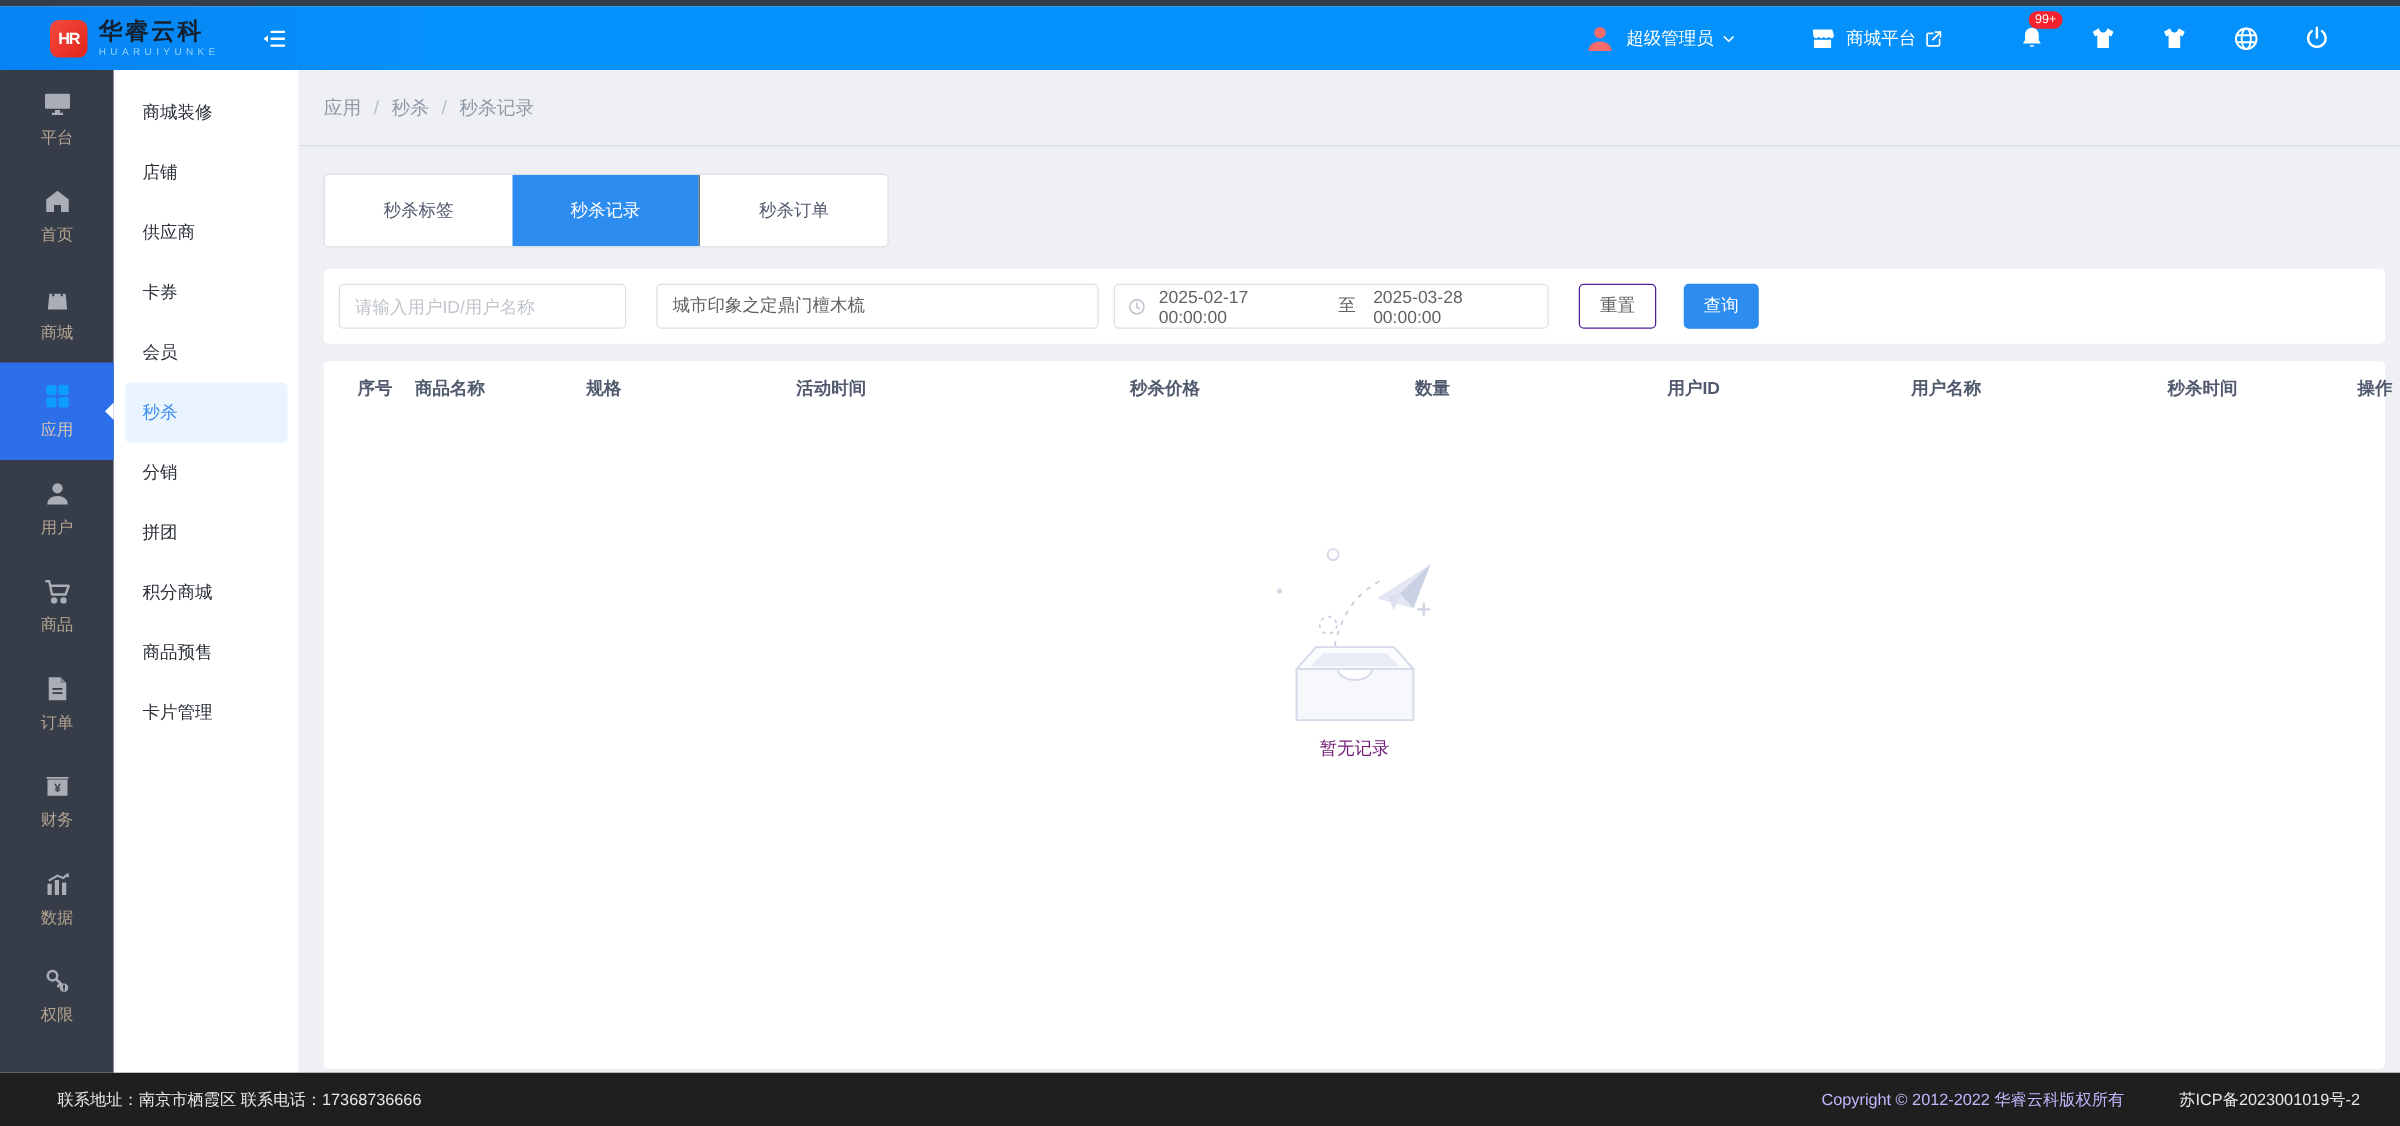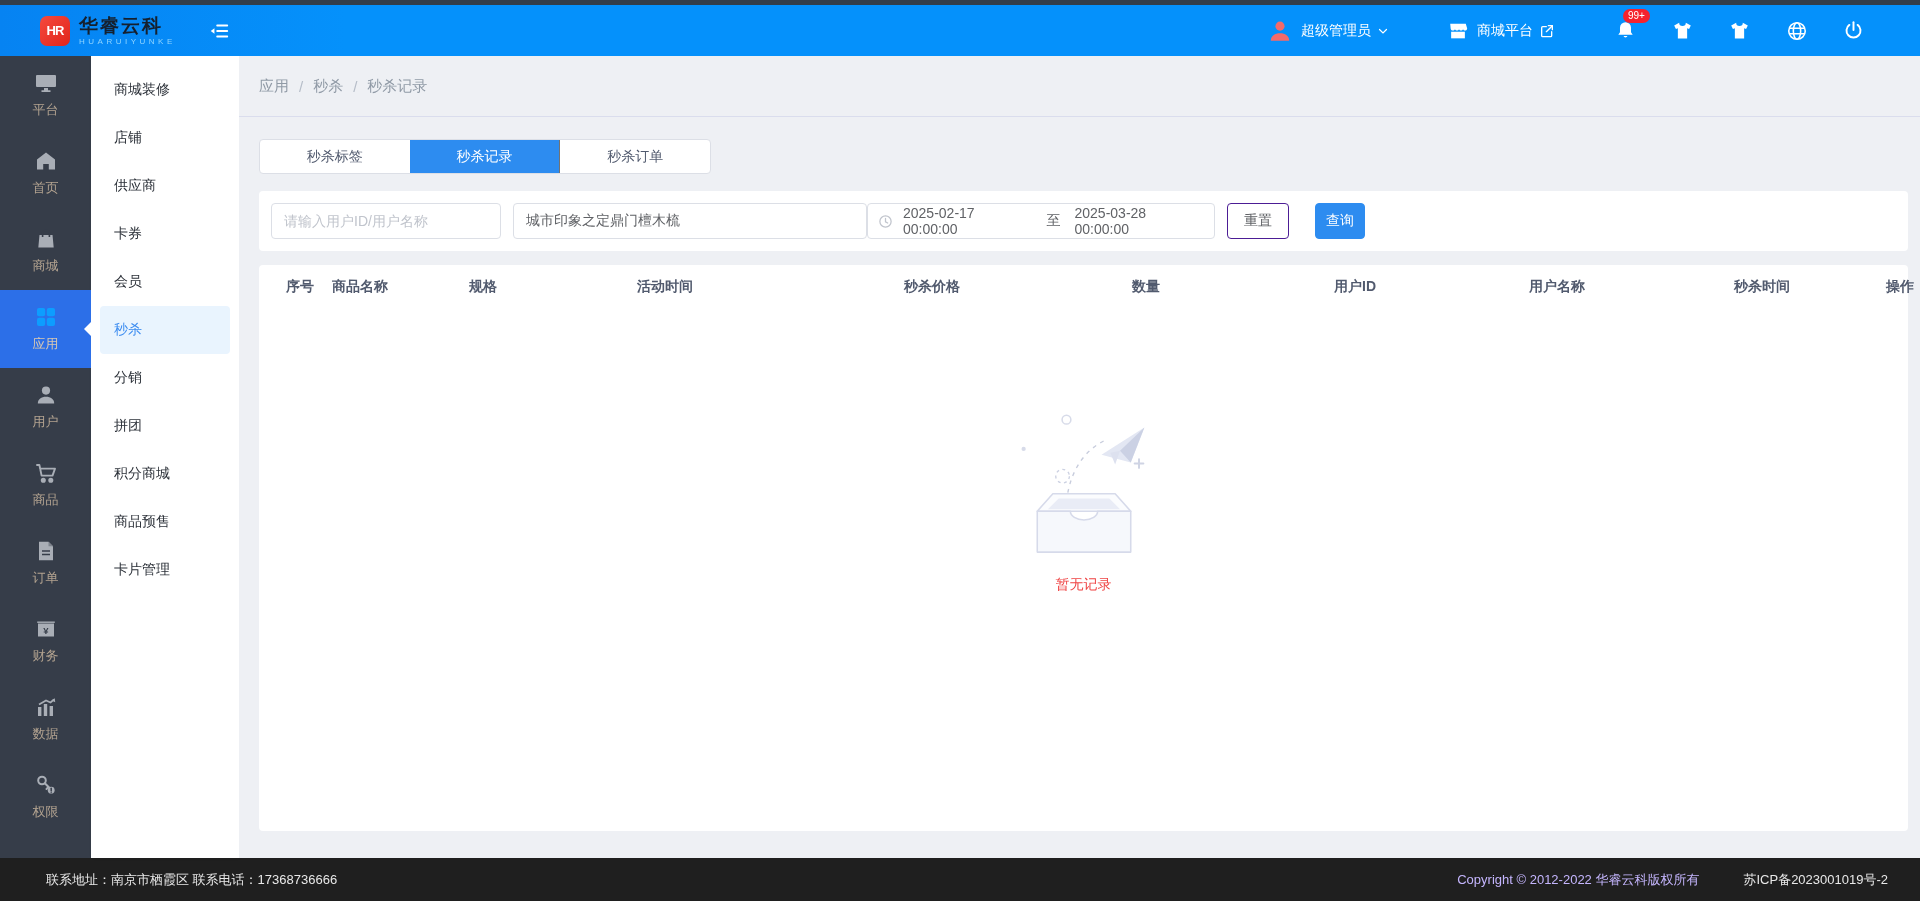--- a/index.html
+++ b/index.html
@@ -34,41 +34,41 @@
   .side-item.active .notch { position:absolute; right:0; top:50%; margin-top:-7px; width:0; height:0; border-top:7px solid transparent; border-bottom:7px solid transparent; border-right:7px solid #ffffff; }
 
   .submenu { width:148px; background:#fff; padding-top:10px; flex:none; box-shadow:1px 0 4px rgba(0,0,0,0.04); }
   .sub-item { height:48px; display:flex; align-items:center; padding-left:14px; font-size:14px; color:#2b3038; cursor:pointer; margin:0 9px; border-radius:4px; }
   .sub-item.active { background:#e9f4fe; color:#3c8cf0; }
 
   .main { flex:1; background:#eef0f4; overflow:hidden; }
   .breadcrumb { height:61px; display:flex; align-items:center; padding-left:20px; font-size:15px; color:#909aa6; border-bottom:1px solid #dadded; }
   .breadcrumb .sep { margin:0 10px; color:#b6bdc8; }
 
-  .tabs { margin:22px 0 0 20px; width:452px; height:35px; display:flex; border:1px solid #dcdfe6; border-radius:4px; background:#fff; overflow:hidden;justify-content:flex-end; }
+  .tabs { margin:22px 0 0 20px; width:452px; height:59px; display:flex; border:1px solid #dcdfe6; border-radius:4px; background:#fff; overflow:hidden;justify-content:flex-end; }
   .tab { flex:1; display:flex; align-items:center; justify-content:center; font-size:14px; color:#515a6e; cursor:pointer; border-left:1px solid #737373; }
   .tab:first-child { border-left:none; }
   .tab.active { background:#2d8cf0; color:#fff; border-left:none; }
 
-  .filter-panel { margin:17px 12px 0 20px; height:60px; background:#fff; border-radius:4px; display:flex; align-items:center; padding:0 12px; }
+  .filter-panel { margin:17px 12px 0 20px; height:60px; background:#fff; border-radius:4px; display:flex; align-items:center; padding:0 12px;gap:12px; }
   .inp { height:36px; border:1px solid #dcdfe6; border-radius:4px; font-size:14px; color:#606266; padding:0 12px; outline:none; font-family:inherit; background:#fff; }
   .inp::placeholder { color:#c0c4cc; }
   .inp-user { width:230px; margin-right:12px; }
   .inp-product { width:354px; margin-right:0; }
   .datebox { width:348px; height:36px; border:1px solid #dcdfe6; border-radius:4px; display:flex; align-items:center; padding:0 10px; font-size:14px; color:#606266; }
   .datebox .clock { margin-right:10px; display:flex; }
   .datebox .to { margin:0 14px; }
   .btn { height:36px; border-radius:4px; font-size:14px; display:flex; align-items:center; justify-content:center; cursor:pointer; }
   .btn-reset { width:62px; background:#fff; border:1px solid #4c1d95; color:#606266; margin-left:12px; }
-  .btn-search { width:50px; background:#2d8cf0; border:1px solid #2d8cf0; color:#fff; margin-left:26px; }
+  .btn-search { width:60px; background:#2d8cf0; border:1px solid #2d8cf0; color:#fff; margin-left:10px; }
 
   .table-panel { margin:14px 12px 0 20px; height:566px; background:#fff; border-radius:4px; position:relative; }
   .thead { display:grid; grid-template-columns:46px 137px 168px 267px 228px 202px 195px 205px 152px 28px; padding:13px 13px 0 27px; font-size:14px; font-weight:bold; color:#515a6e; }
   .empty { display:flex; flex-direction:column; align-items:center; margin-top:112px; }
-  .empty-text { margin-top:20px; font-size:14px; color:#ef4444;text-align:right; }
+  .empty-text { margin-top:10px; font-size:14px; color:#701a75;text-align:right; }
 
   
   .footer { height:43px; background:#1f1f1f; display:flex; align-items:center; color:#e8e8e8; font-size:13px; padding:0 32px 0 46px; }
   .footer .spacer { flex:1; }
   .footer .copy { color:#c4b5fd; margin-right:44px; }
   .footer .icp { color:#e8e8e8; }
 
   svg { display:block; }
 </style>
 </head>

